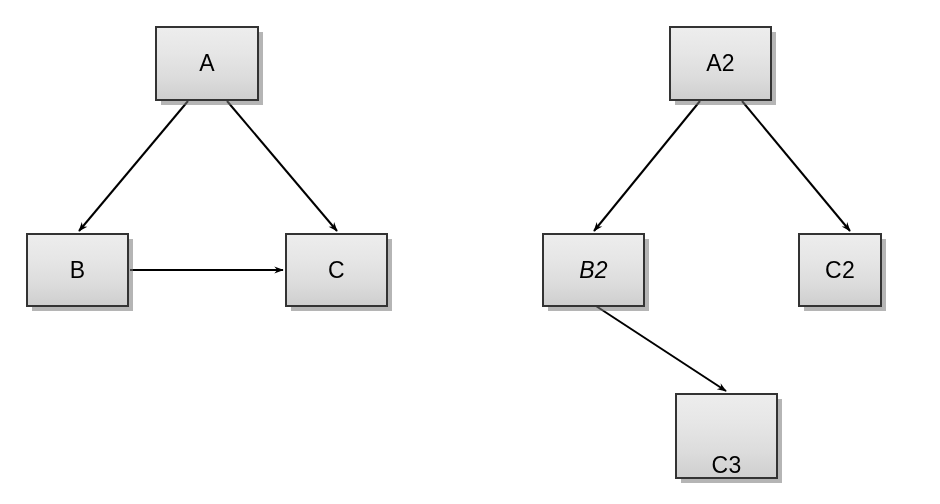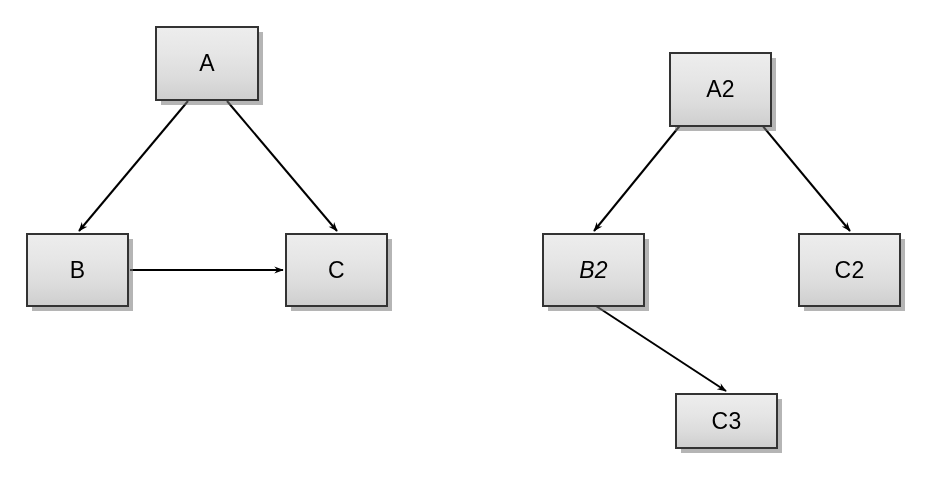--- a/index.html
+++ b/index.html
@@ -68,27 +68,27 @@
   <div id="nodes-group">
       <div class="node" style="left: 155px; top: 26px; width: 104px; height: 75px;">
         <span class="node-label">A</span>
       </div>
       <div class="node" style="left: 26px; top: 233px; width: 103px; height: 74px;">
         <span class="node-label">B</span>
       </div>
       <div class="node" style="left: 285px; top: 233px; width: 103px; height: 74px;">
         <span class="node-label">C</span>
       </div>
-      <div class="node" style="left: 669px; top: 26px; width: 103px; height: 75px; margin-top: 26px;">
+      <div class="node" style="left: 669px; top: 26px; width: 103px; height: 75px;">
         <span class="node-label">A2</span>
       </div>
       <div class="node" style="left: 542px; top: 233px; width: 103px; height: 74px; font-style: italic;">
         <span class="node-label">B2</span>
       </div>
-      <div class="node" style="left: 798px; top: 233px; width: 103px; height: 74px;">
+      <div class="node" style="left: 798px; top: 233px; width: 84px; height: 74px;">
         <span class="node-label">C2</span>
       </div>
-      <div class="node" style="left: 675px; top: 393px; width: 103px; height: 56px;">
+      <div class="node" style="left: 675px; top: 393px; width: 103px; height: 86px; align-items: flex-end;">
         <span class="node-label">C3</span>
       </div>
     </div>
 
 </div>
 
 </body></html>

